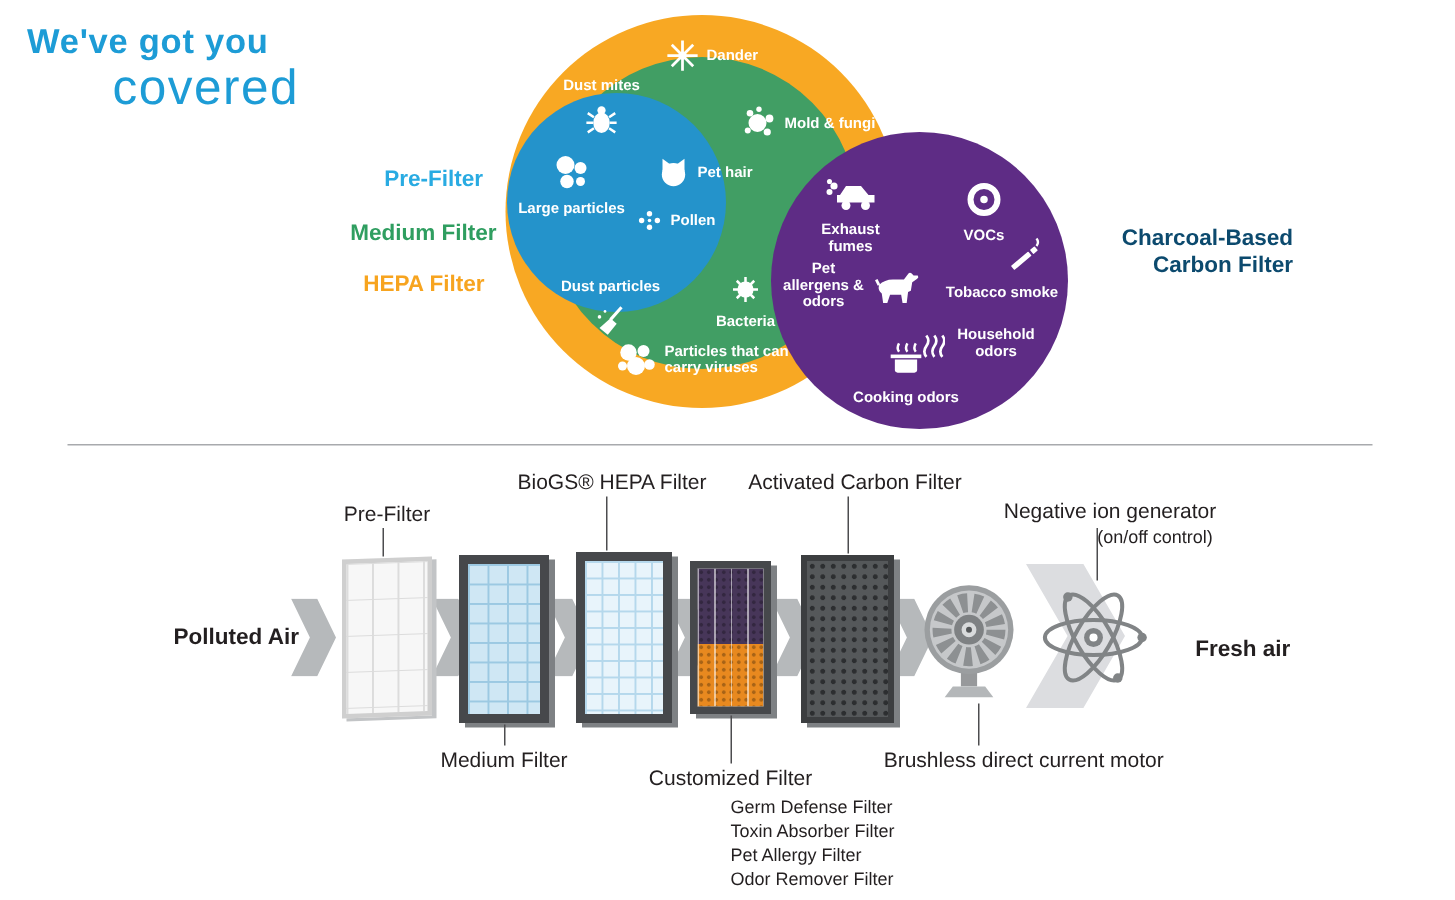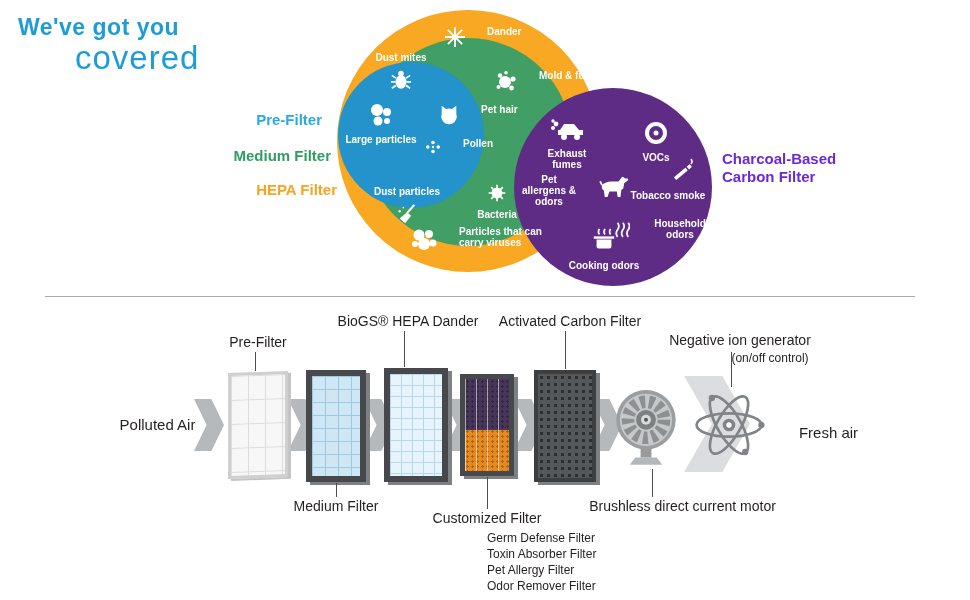--- a/index.html
+++ b/index.html
@@ -11,36 +11,36 @@
   .t1{font-size:23px;font-weight:bold;letter-spacing:.5px}
   .t2{font-size:33px;font-weight:normal;margin-left:57px;margin-top:-2px;letter-spacing:1px}
   
   .circle{position:absolute;border-radius:50%}
   .c-orange{left:337px;top:10px;width:262px;height:262px;background:#f8a823;z-index:1}
   .c-green{left:364px;top:38px;width:208px;height:208px;background:#419e64;z-index:2}
   .c-blue{left:338px;top:62px;width:146px;height:146px;background:#2493cb;z-index:3}
   .c-purple{left:514px;top:88px;width:198px;height:198px;background:#5e2c85;z-index:4}
   
   .vitem{position:absolute;z-index:6;color:#fff;font-weight:bold;font-size:10px;line-height:11px;text-align:center}
-  .row{display:flex;gap:21px}
+  .row{display:flex;align-items:center;gap:5px}
   .col{display:flex;flex-direction:column;align-items:center;gap:6px}
   .nw{white-space:nowrap}
   .icn{display:inline-block;line-height:0}
   
   .side-label{position:absolute;font-weight:bold;font-size:15px;z-index:7}
   .lbl-pre{left:222px;top:111px;width:100px;text-align:right;color:#29abe2}
   .lbl-med{left:205px;top:147px;width:126px;text-align:right;color:#2f9e60}
-  .lbl-hepa{left:233px;top:181px;width:104px;text-align:right;color:#f7a41f}
-  .lbl-carbon{left:722px;top:150px;width:140px;text-align:left;color:#6d28d9;line-height:18px}
+  .lbl-hepa{left:219px;top:181px;width:104px;text-align:right;color:#f7a41f}
+  .lbl-carbon{left:722px;top:150px;width:140px;text-align:right;color:#0c4a6e;line-height:18px}
   
   .divider{position:absolute;left:45px;top:296px;width:870px;height:1px;background:#a8aaad}
   
   .flow-label{position:absolute;font-size:14px;color:#231f20;text-align:center;z-index:8}
   .flow-sub{font-size:12px}
-  .bold{font-weight:normal;font-size:15px}
+  .bold{font-weight:bold;font-size:15px}
   .cline{position:absolute;width:1px;background:#4d4d4f;z-index:5}
   .sublist{position:absolute;left:487px;top:530px;font-size:12px;line-height:16px;text-align:left;z-index:8}
   
   .chev{position:absolute;width:30px;height:52px;top:399px;background:#b6b9bb;
         clip-path:polygon(0 0,58% 0,100% 50%,58% 100%,0 100%,42% 50%);z-index:1}
   .chev-big{width:66px;height:96px;top:376px;background:#dcdde0;z-index:0}
   
   .fimg{position:absolute;z-index:2}
   .f-pre{left:228px;top:372px;width:60px;height:106px;background-color:#f7f7f7;border:3px solid #cfcfcf;
          background-image:linear-gradient(#dcdcdc 1px,transparent 1px),linear-gradient(90deg,#dcdcdc 1px,transparent 1px);
@@ -244,21 +244,21 @@
   </div>
 
   <div class="divider"></div>
 
   <div>
 
     <div class="flow-label bold" style="left:105px;top:416px;width:105px">Polluted Air</div>
     <div class="flow-label bold" style="left:786px;top:424px;width:85px">Fresh air</div>
 
     <div class="flow-label" style="left:208px;top:334px;width:100px">Pre-Filter</div>
-    <div class="flow-label" style="left:333px;top:313px;width:150px">BioGS® HEPA Dander</div>
+    <div class="flow-label" style="left:333px;top:313px;width:150px">BioGS® HEPA Filter</div>
     <div class="flow-label" style="left:485px;top:313px;width:170px">Activated Carbon Filter</div>
     <div class="flow-label" style="left:650px;top:332px;width:180px">Negative ion generator</div>
     <div class="flow-label flow-sub" style="left:690px;top:351px;width:160px">(on/off control)</div>
     <div class="flow-label" style="left:283px;top:498px;width:106px">Medium Filter</div>
     <div class="flow-label" style="left:420px;top:510px;width:134px">Customized Filter</div>
     <div class="flow-label" style="left:560px;top:498px;width:245px">Brushless direct current motor</div>
 
     <div class="sublist">
       <div>Germ Defense Filter</div>
       <div>Toxin Absorber Filter</div>

